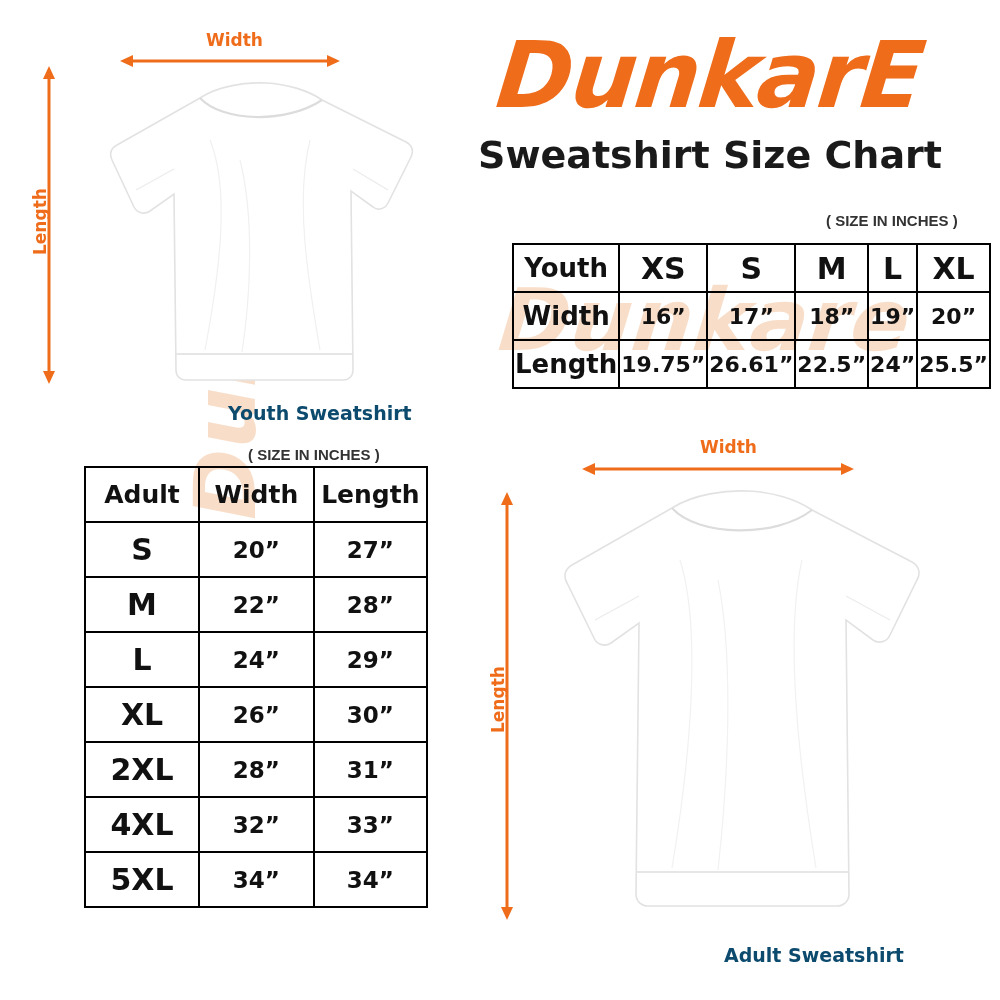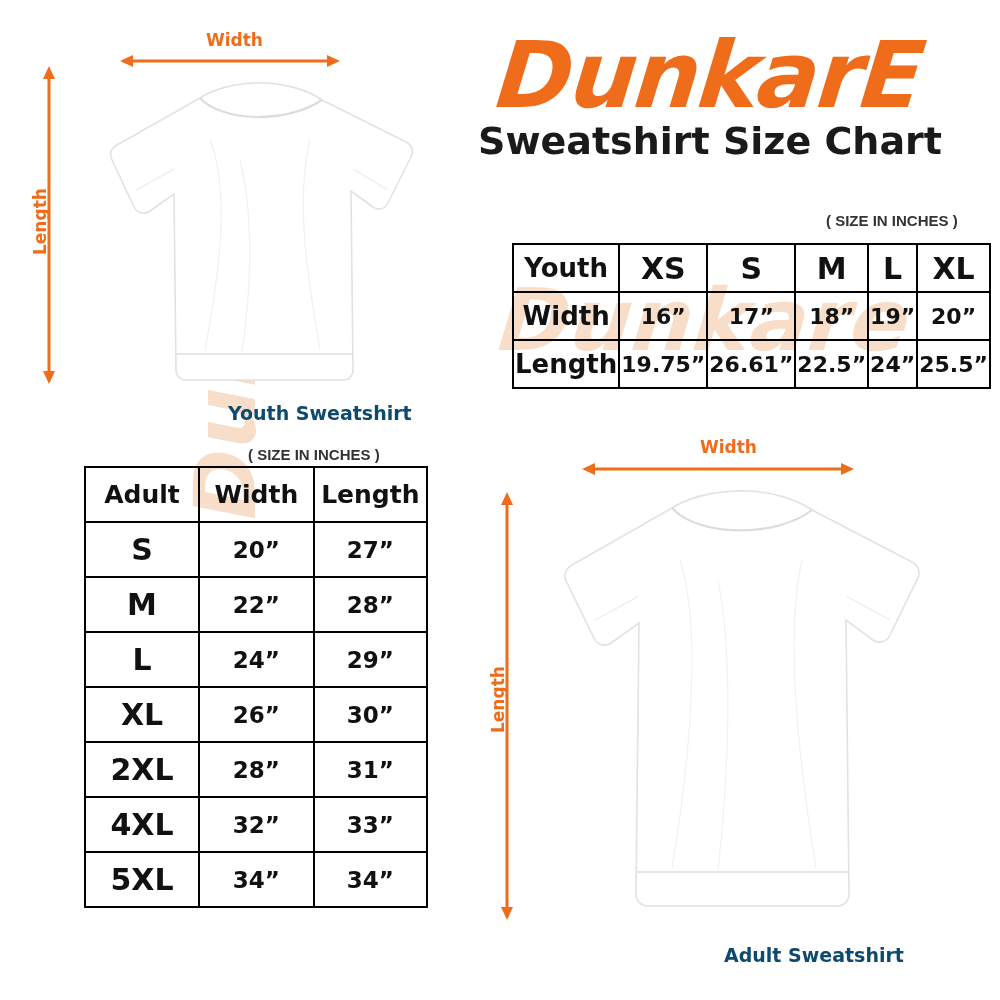--- a/index.html
+++ b/index.html
@@ -25,20 +25,21 @@
     color:#ef6c1a;
     letter-spacing:-2px;
     line-height:1;
     transform:skewX(-6deg);
   }
   .brand-sub{
     font-family:"DejaVu Sans", sans-serif;
     font-weight:bold;
     font-size:38px;
     color:#1a1a1a;
+    margin-top:14px;
     line-height:1;
   }
 
   
   .watermark{
     position:absolute;
     font-family:"DejaVu Sans", sans-serif;
     font-weight:bold;font-style:italic;
     color:#f6d3b8;
     opacity:.75;

